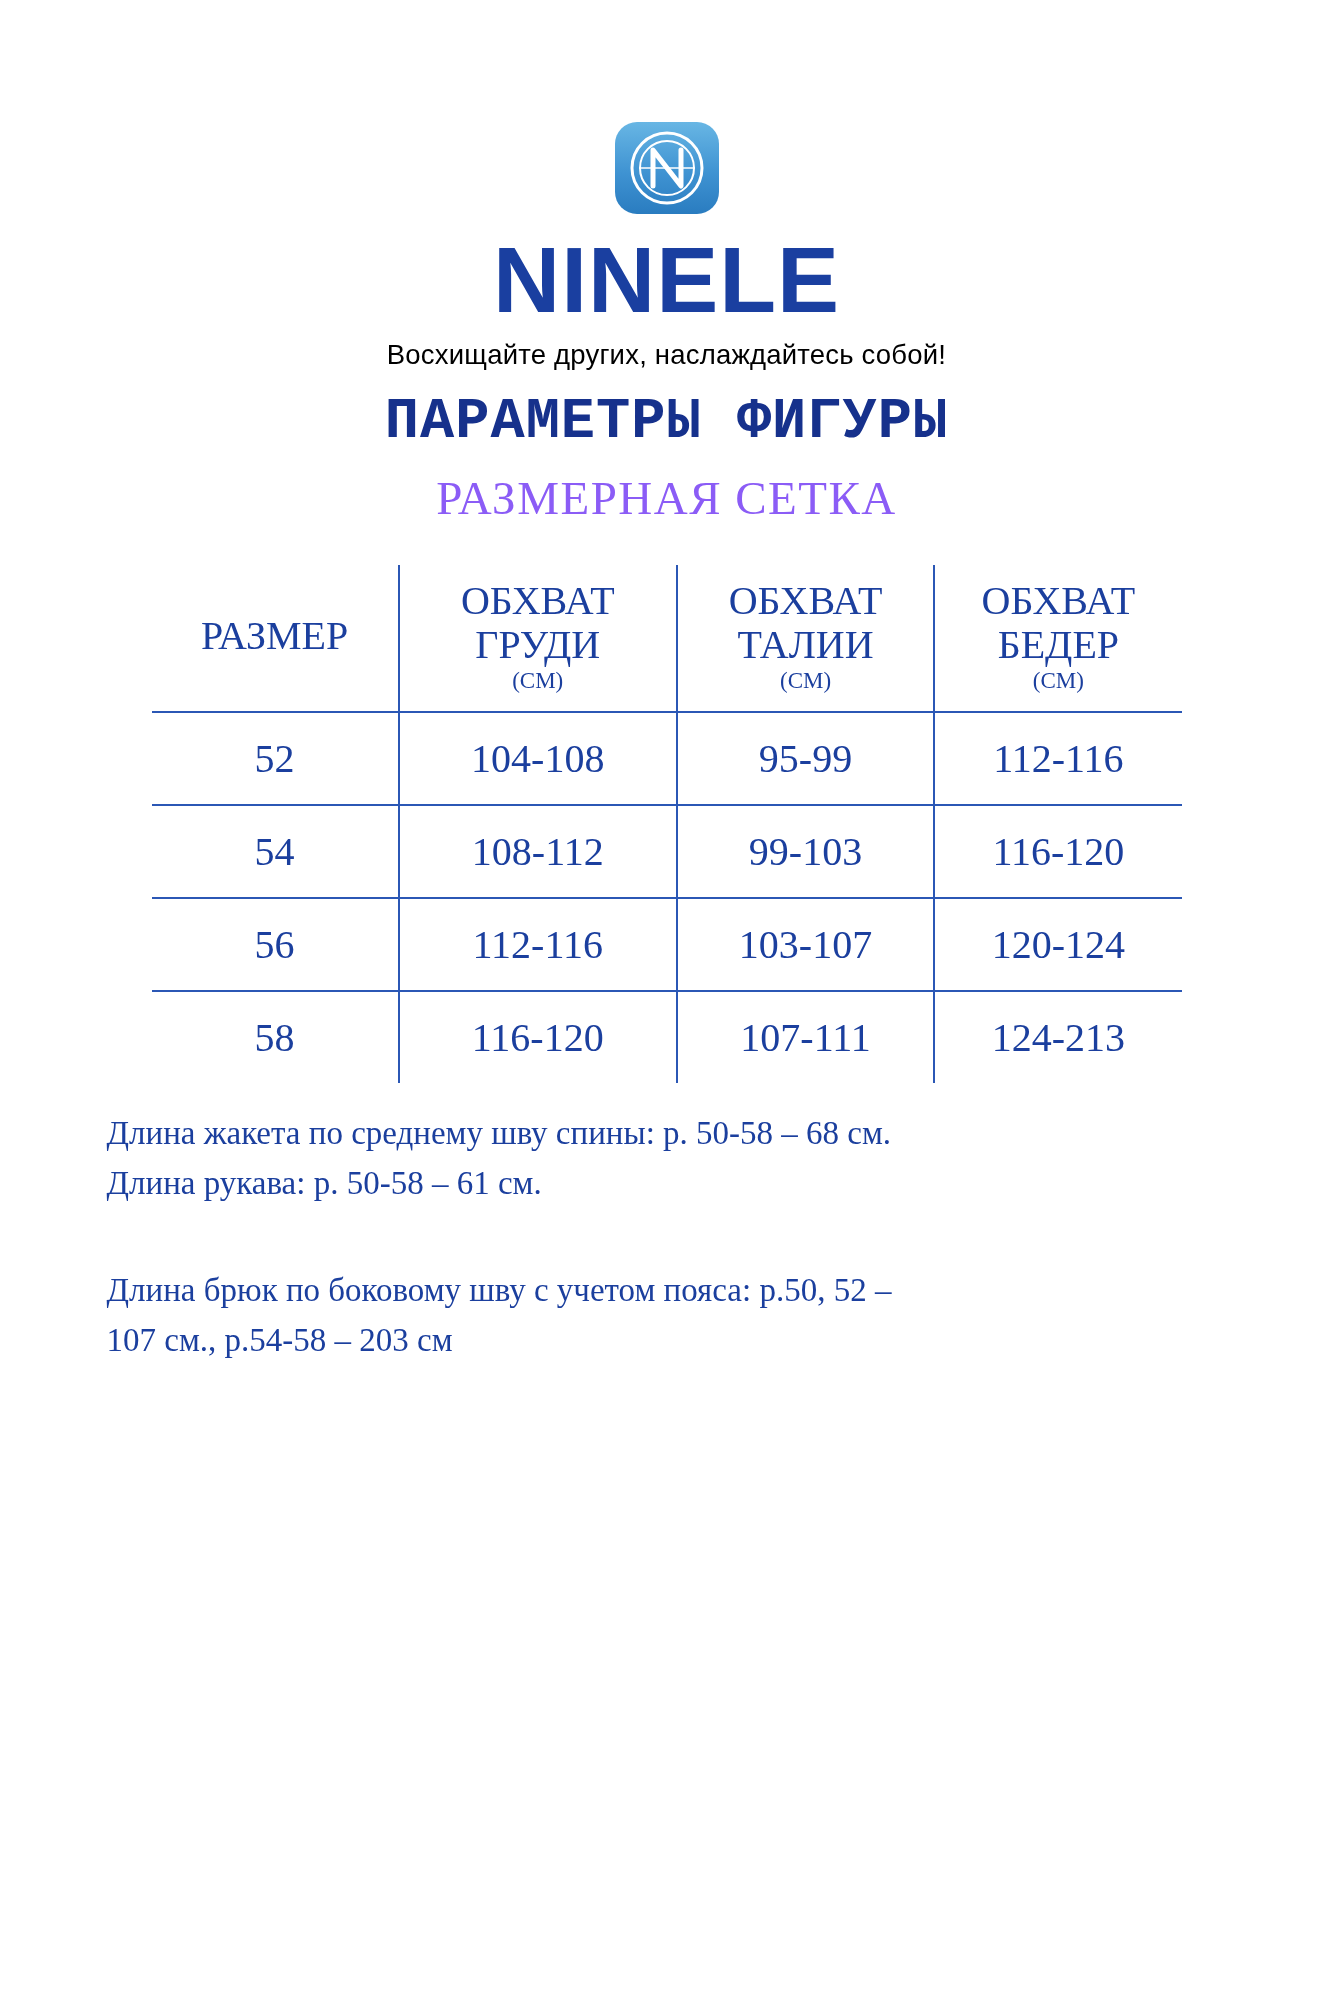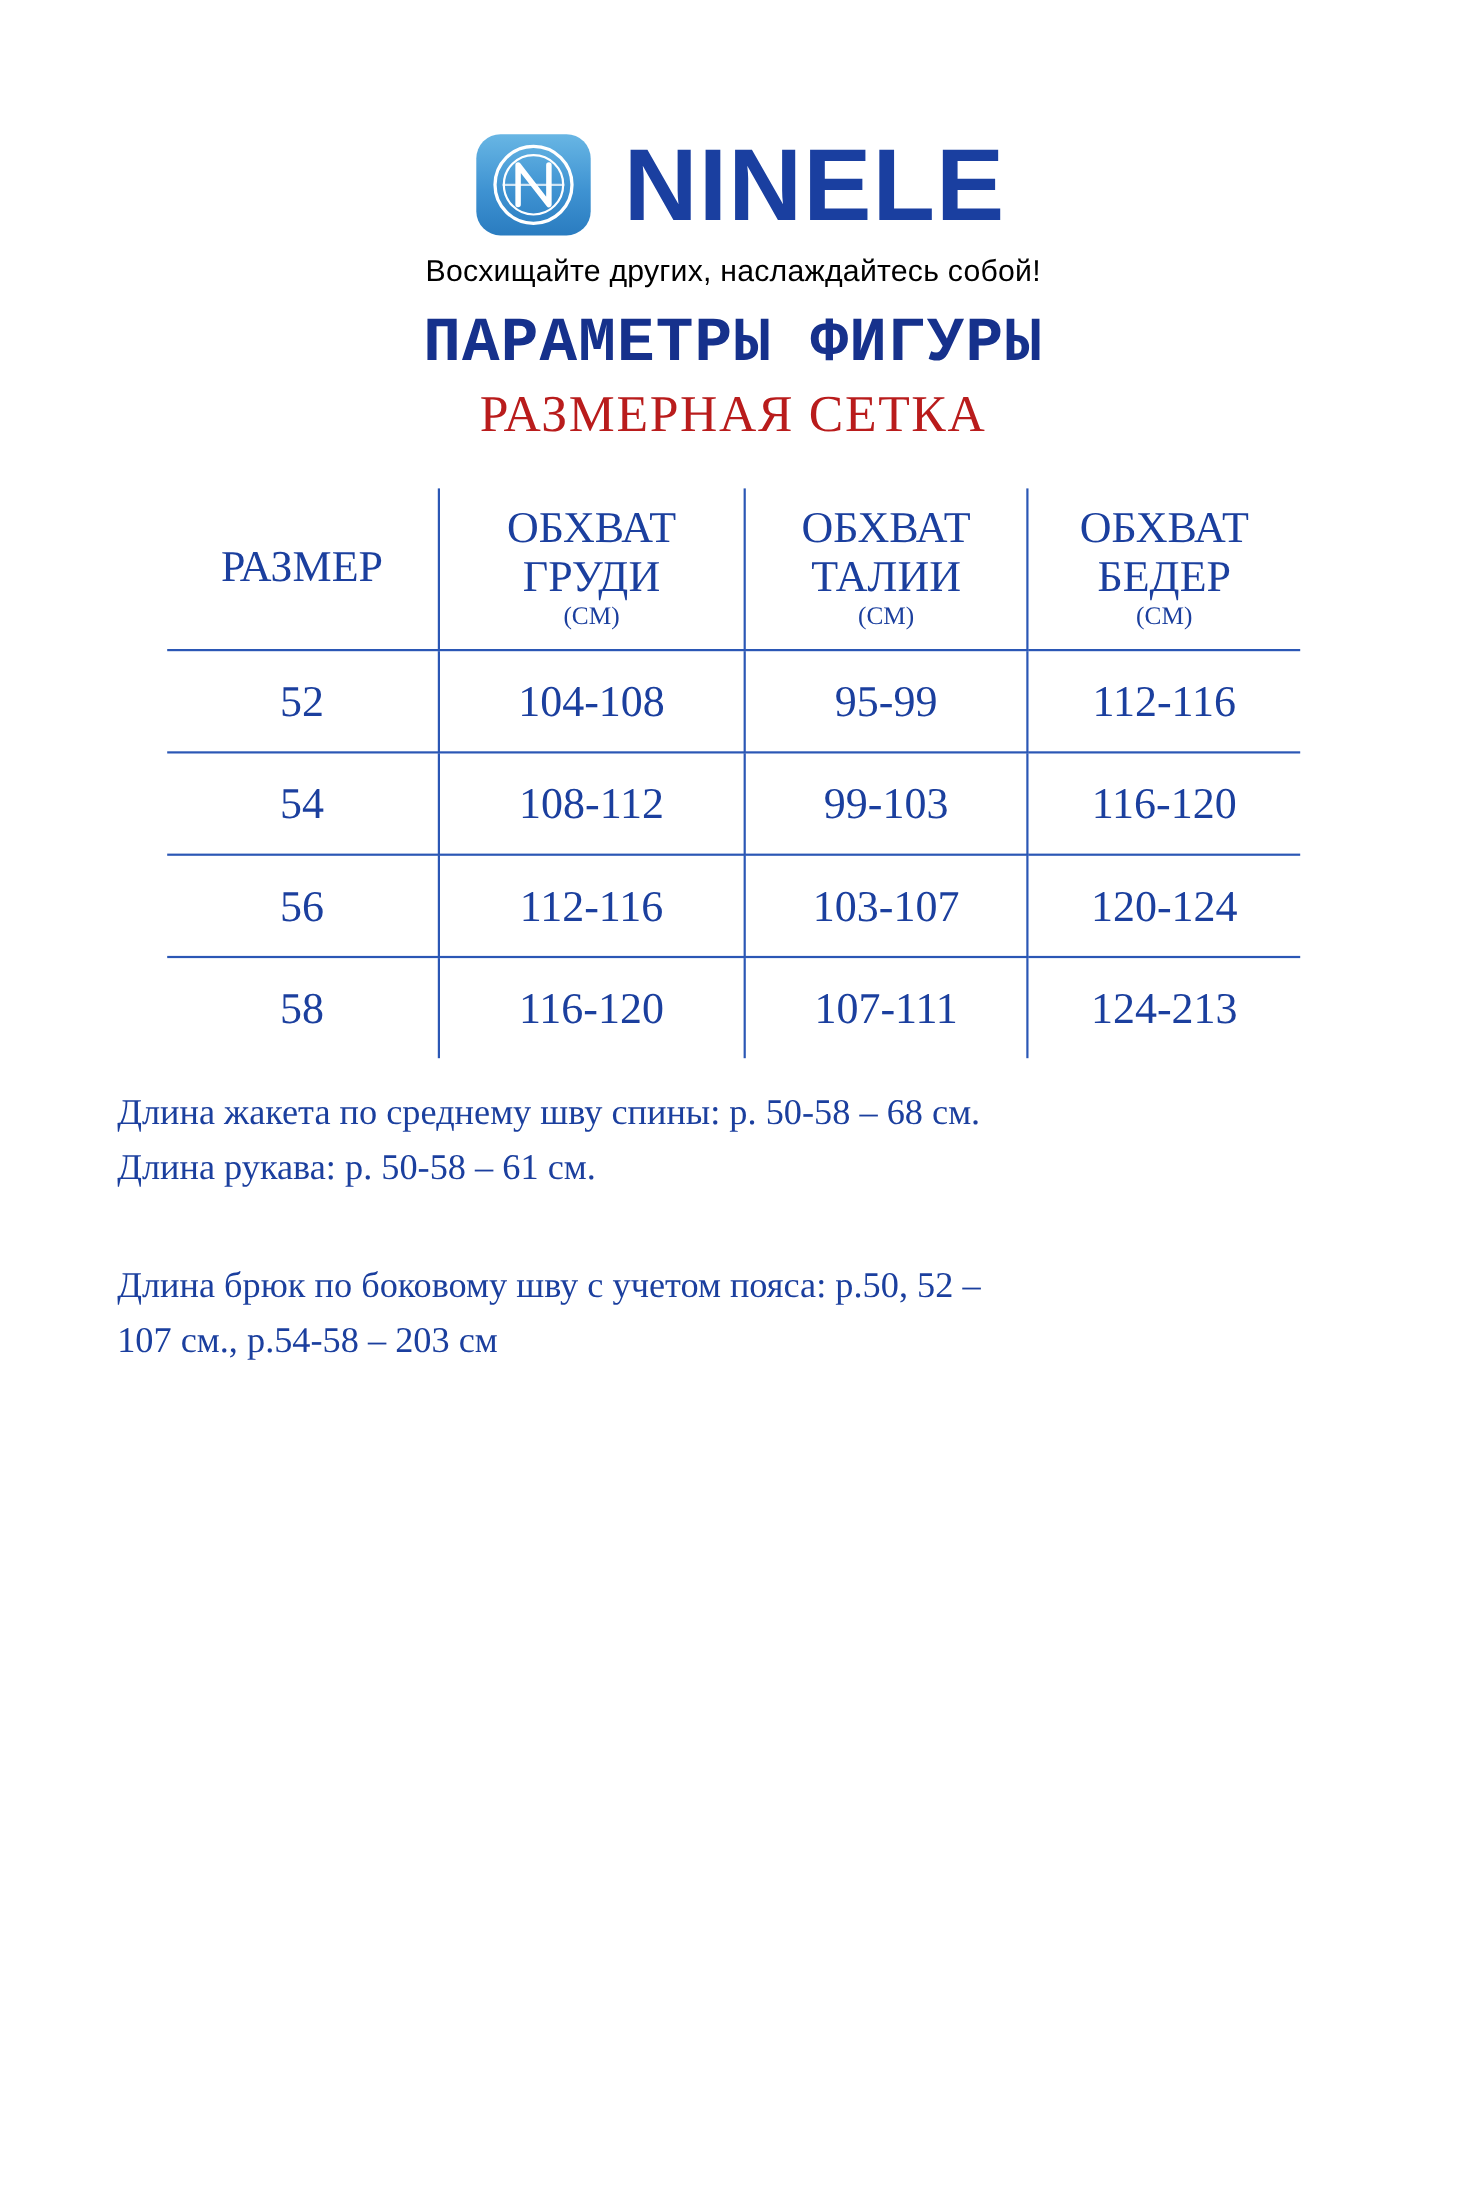--- a/index.html
+++ b/index.html
@@ -28,20 +28,21 @@
     margin-top: 118px;
     display: flex;
     flex-direction: column;
     align-items: center;
   }
   .logo-row {
     display: flex;
     align-items: center;
     justify-content: center;
     gap: 16px;
+    flex-direction: column;
   }
   .logo-mark {
     width: 132px;
     height: 100px;
     position: relative;
   }
   .logo-mark svg { display: block; }
   .logo-word {
     font-family: "Liberation Sans", sans-serif;
     font-weight: bold;
@@ -65,26 +66,26 @@
     margin-top: 22px;
     text-align: center;
     font-family: Liberation Mono, monospace;
     font-weight: bold;
     font-size: 57px;
     letter-spacing: 1px;
     color: #16318c;
     line-height: 1.05;
   }
   .title-sub {
-    margin-top: 8px;
+    margin-top: 20px;
     text-align: center;
     font-family: "Liberation Serif", serif;
     font-size: 47px;
     letter-spacing: 1.5px;
-    color: #b91c1c;
+    color: #8b5cf6;
     line-height: 1.1;
   }
 
   
   .table-wrap {
     margin: 40px auto 0 auto;
     width: 1030px;
   }
   table.size-table {
     width: 100%;

